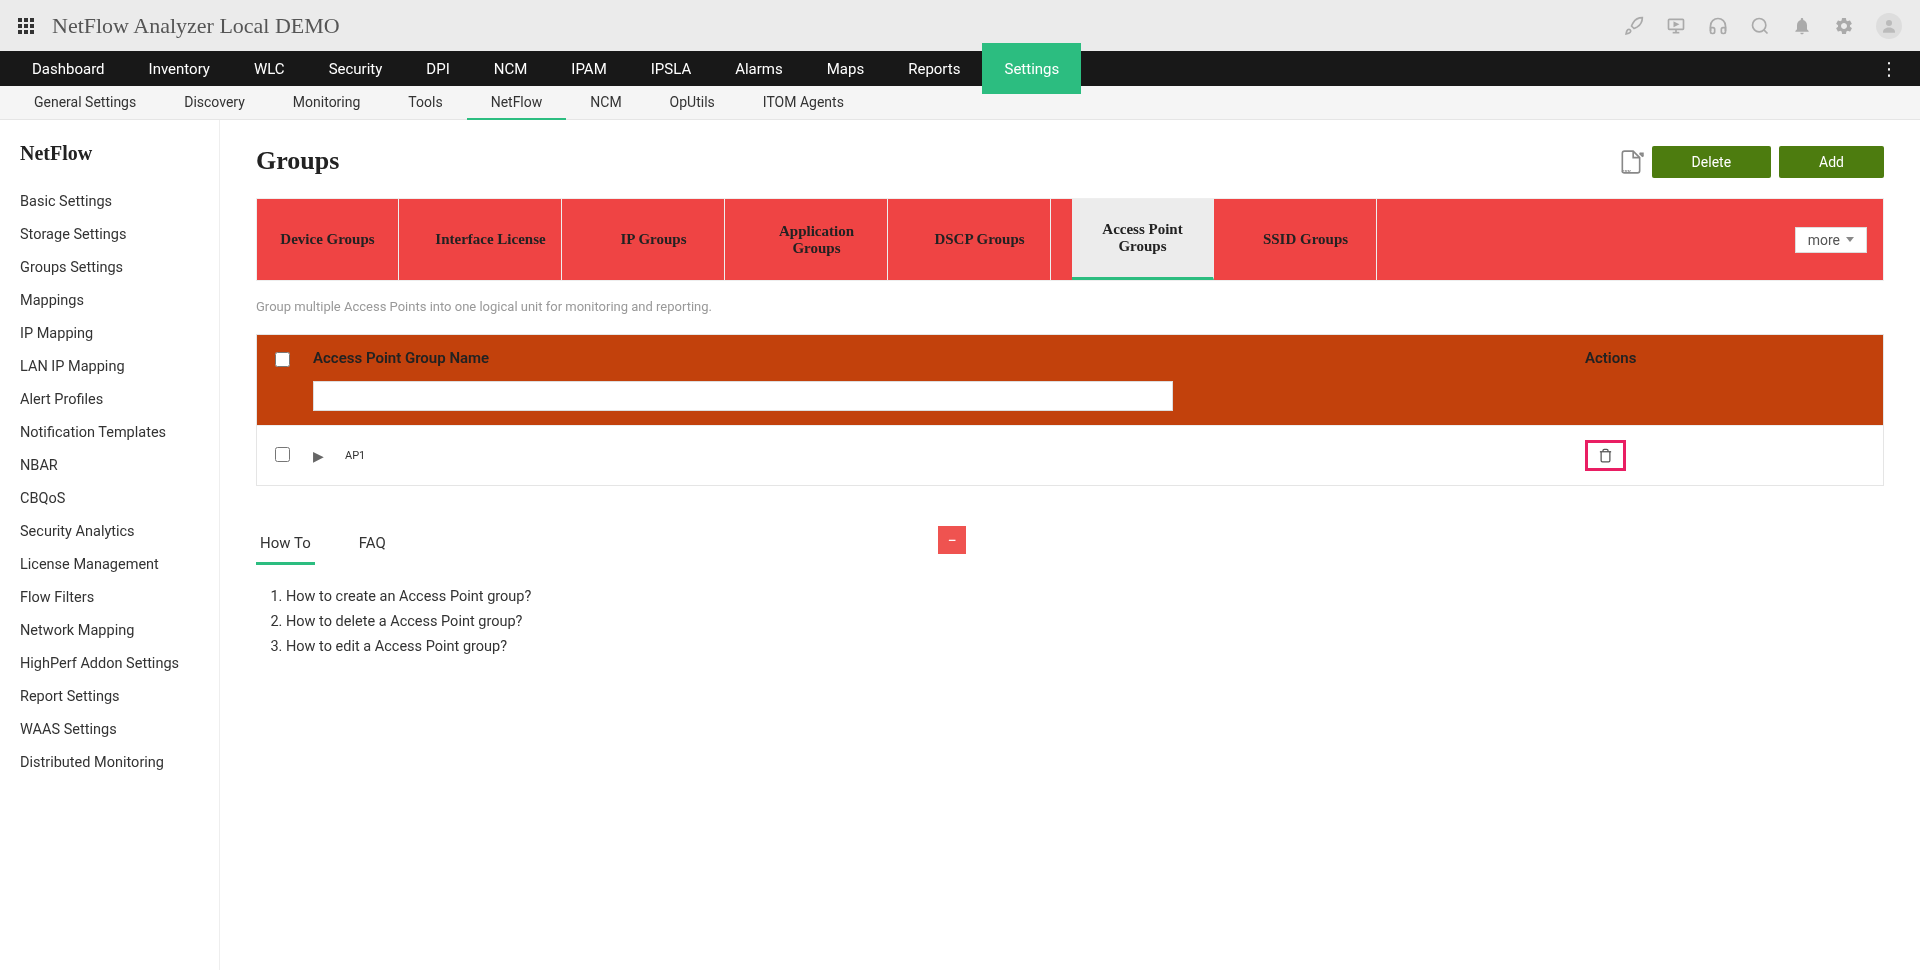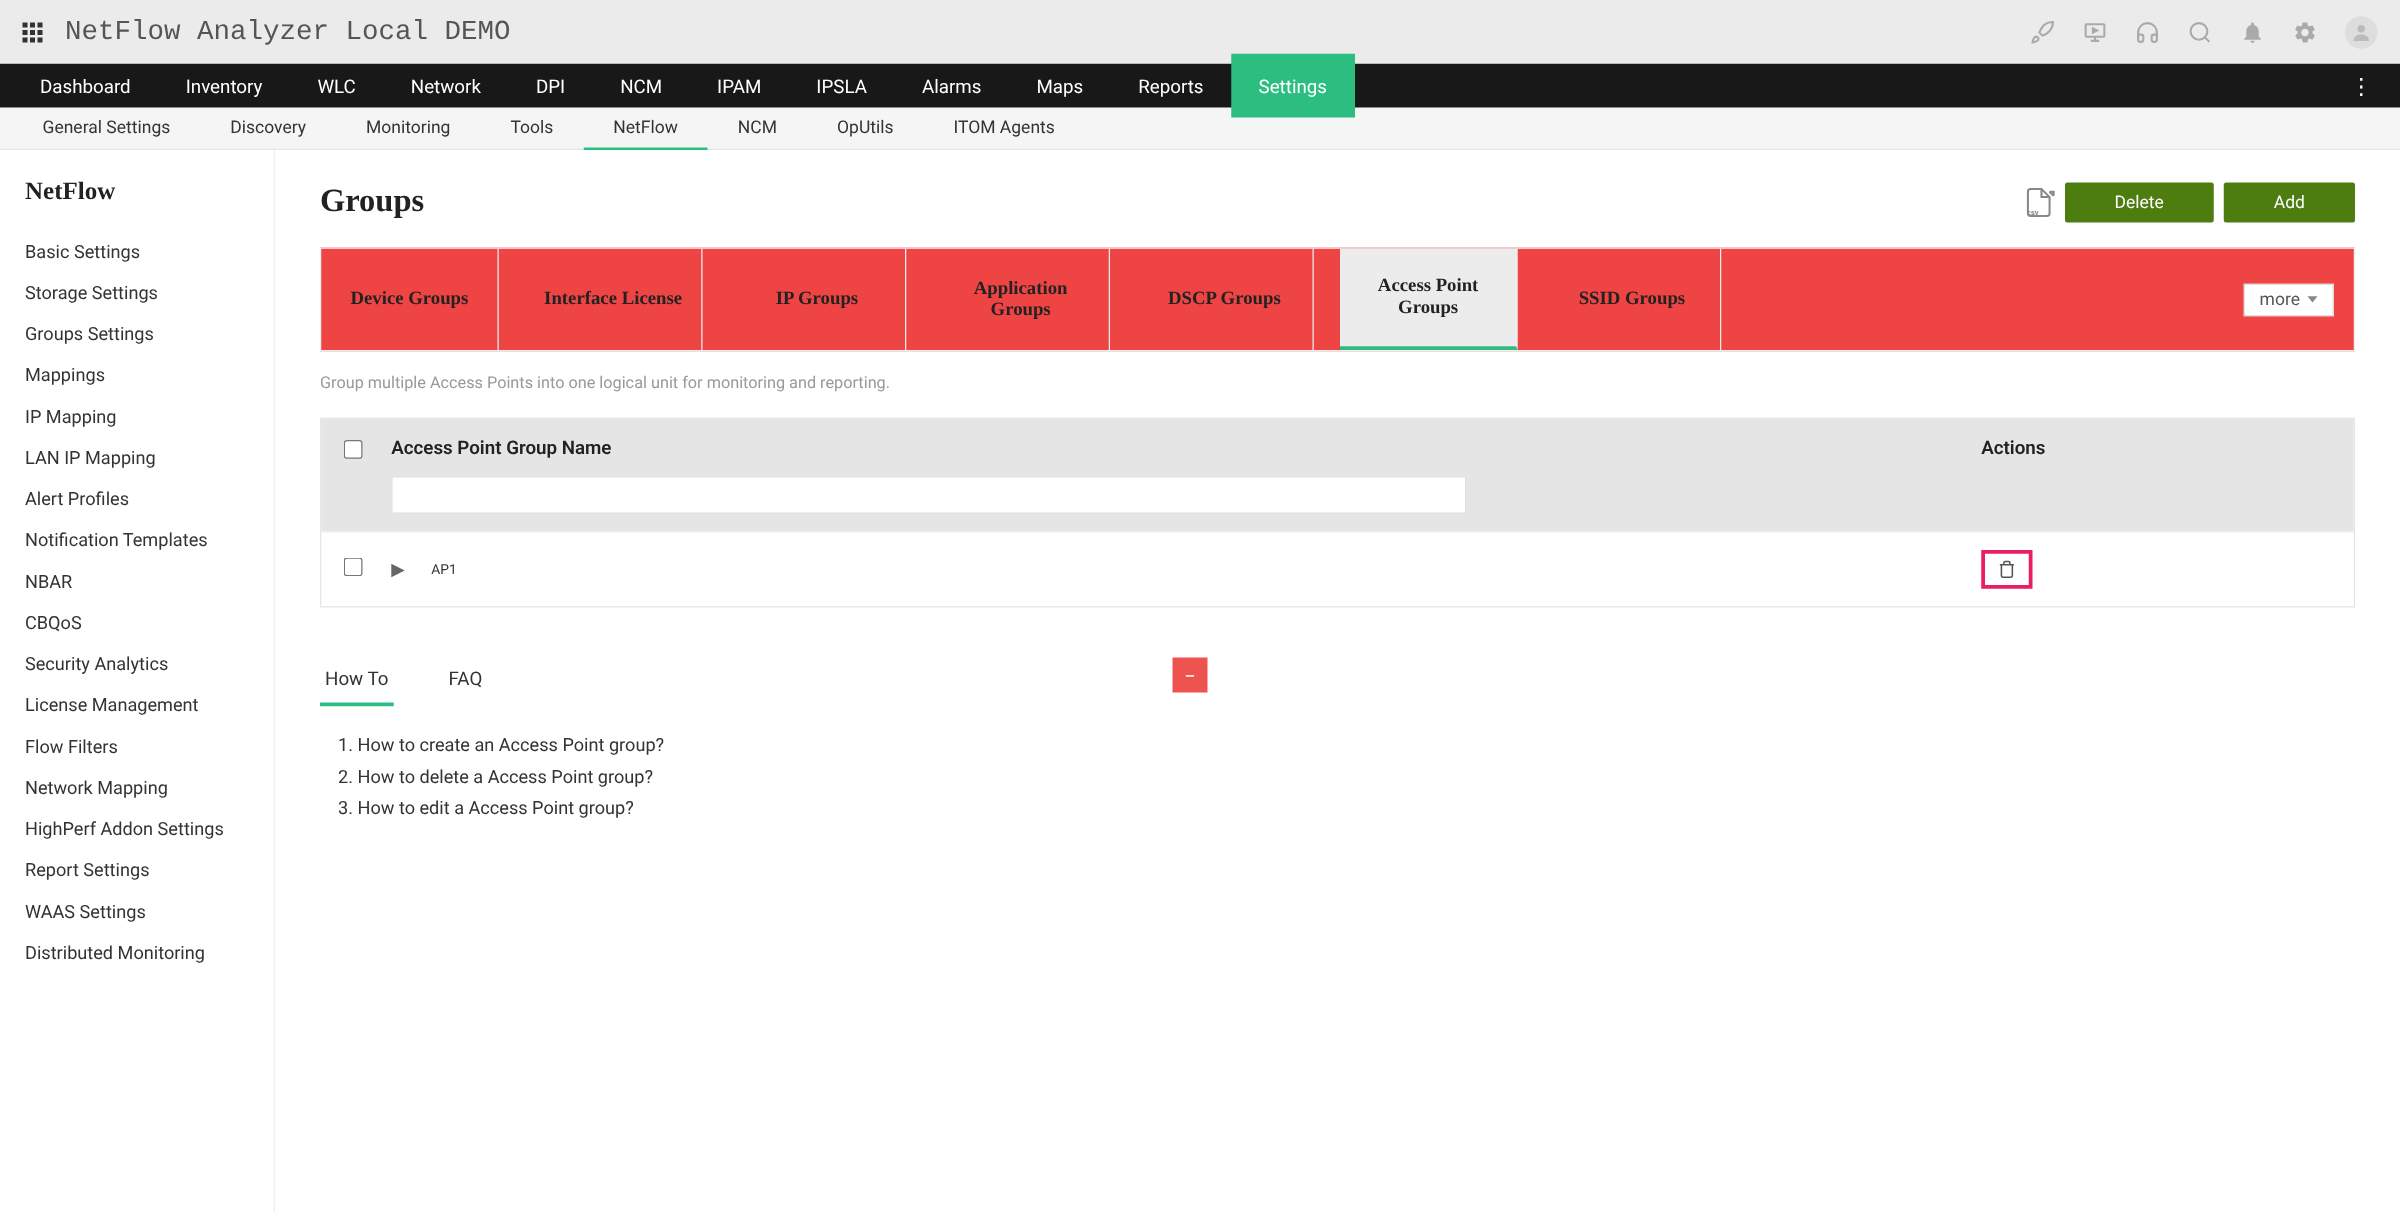--- a/index.html
+++ b/index.html
@@ -2,21 +2,21 @@
 <html><head>
 <meta charset="utf-8">
 <style>
 * { margin:0; padding:0; box-sizing:border-box; font-family:-apple-system,BlinkMacSystemFont,"Segoe UI",Roboto,sans-serif; }
 body { background:#fff; color:#333; font-size:14px; }
 
 
 .top-header { background:#ebebeb; height:51px; display:flex; align-items:center; padding:0 18px; }
 .apps-icon { display:grid; grid-template-columns:repeat(3,4px); grid-template-rows:repeat(3,4px); gap:2px; margin-right:18px; cursor:pointer; }
 .apps-icon span { background:#333; width:4px; height:4px; }
-.app-title { font-size:22px; color:#555; font-weight:400; font-family:Liberation Mono, monospace; }
+.app-title { font-size:22px; color:#555; font-weight:400; font-family:Liberation Serif, serif; }
 .top-icons { margin-left:auto; display:flex; gap:22px; align-items:center; }
 .top-icons .ticon { width:20px; height:20px; color:#aaa; cursor:pointer; display:flex; align-items:center; justify-content:center; }
 .avatar { width:26px; height:26px; border-radius:50%; background:#ddd; display:flex; align-items:center; justify-content:center; }
 
 
 .main-nav { background:#181818; height:35px; display:flex; align-items:center; padding:0 10px; position:relative; }
 .main-nav .nav-item { color:#fff; padding:0 22px; height:51px; display:flex; align-items:center; font-size:15px; cursor:pointer; }
 .main-nav .nav-item.active { background:#2cbd80; }
 .main-nav .kebab { margin-left:auto; color:#fff; padding:0 12px; cursor:pointer; font-size:18px; }
 
@@ -43,21 +43,21 @@
 .group-tabs-row { display:flex; align-items:stretch; background:#ef4444; border:1px solid #eee; margin-bottom:18px;gap:21px; }
 .group-tab { flex:0 0 auto; width:142px; padding:22px 10px; text-align:center; font-size:15px; color:#222; cursor:pointer; border-right:1px solid #eee; font-family:Georgia,serif; font-weight:600; display:flex; align-items:center; justify-content:center; }
 .group-tab.active { background:#ececec; border-bottom:3px solid #2cbd80; }
 .more-wrap { margin-left:auto; padding:22px 16px; display:flex; align-items:center; }
 .more-btn { border:1px solid #ddd; background:#fff; padding:4px 12px; font-size:14px; cursor:pointer; display:flex; align-items:center; gap:6px; color:#555; }
 
 .description { color:#999; font-size:13px; margin-bottom:20px; }
 
 
 .data-table { border:1px solid #e5e5e5; }
-.table-header { background:#e5e5e5; display:flex; padding:14px 18px 14px 18px; align-items:flex-start; gap:18px; }
+.table-header { background:#c2410c; display:flex; padding:14px 18px 14px 18px; align-items:flex-start; gap:18px; }
 .table-header .col-check { width:20px; padding-top:3px; }
 .table-header .col-name { flex:1; }
 .table-header .col-name-label { font-weight:600; font-size:15px; color:#222; margin-bottom:14px; display:block; }
 .table-header .col-actions { width:280px; font-weight:600; font-size:15px; color:#222; }
 .filter-input { width:100%; max-width:860px; height:30px; border:1px solid #ddd; padding:4px 8px; font-size:13px; }
 .table-row { display:flex; padding:14px 18px; align-items:center; gap:18px; border-top:1px solid #eee; }
 .table-row .col-check { width:20px; }
 .table-row .expand { width:14px; color:#666; cursor:pointer; }
 .table-row .col-name { flex:1; font-size:11px; color:#333; }
 .table-row .col-actions { width:280px; }
@@ -134,21 +134,21 @@
           <path d="M4 20c0-4 4-6 8-6s8 2 8 6v1H4z"></path>
         </svg>
       </div>
   </div>
 </div>
 
 <div class="main-nav">
   <div class="nav-item">Dashboard</div>
   <div class="nav-item">Inventory</div>
   <div class="nav-item">WLC</div>
-  <div class="nav-item">Network</div>
+  <div class="nav-item">Security</div>
   <div class="nav-item">DPI</div>
   <div class="nav-item">NCM</div>
   <div class="nav-item">IPAM</div>
   <div class="nav-item">IPSLA</div>
   <div class="nav-item">Alarms</div>
   <div class="nav-item">Maps</div>
   <div class="nav-item">Reports</div>
   <div class="nav-item active">Settings</div>
   <div class="kebab">⋮</div>
 </div>

